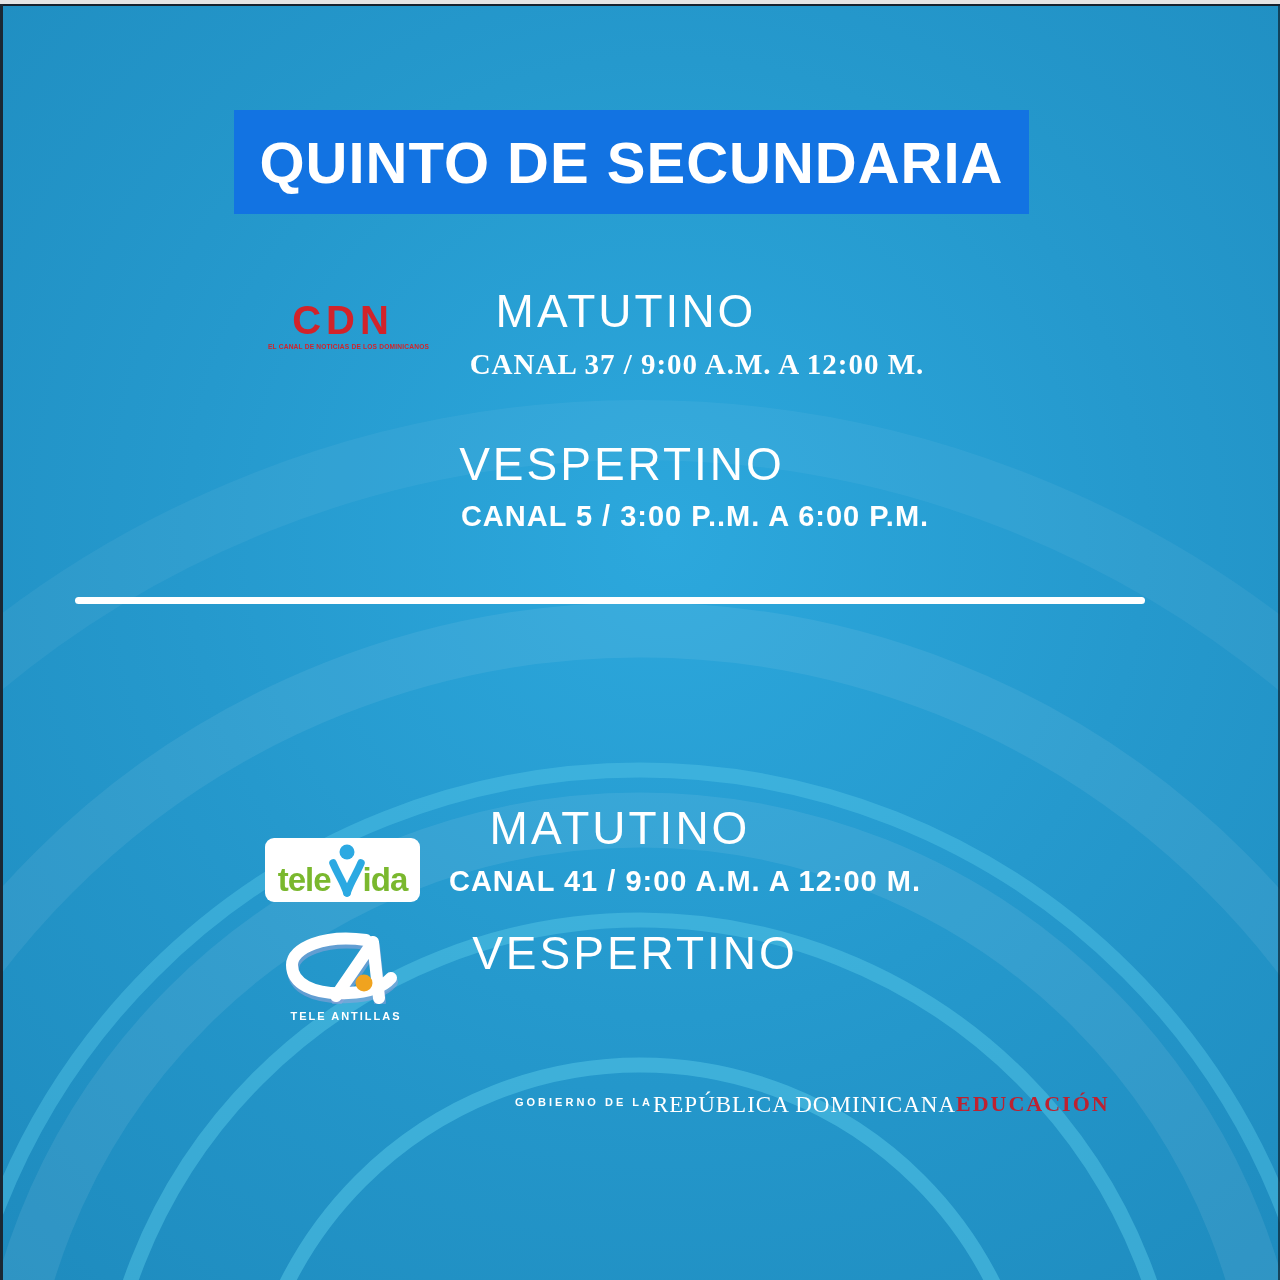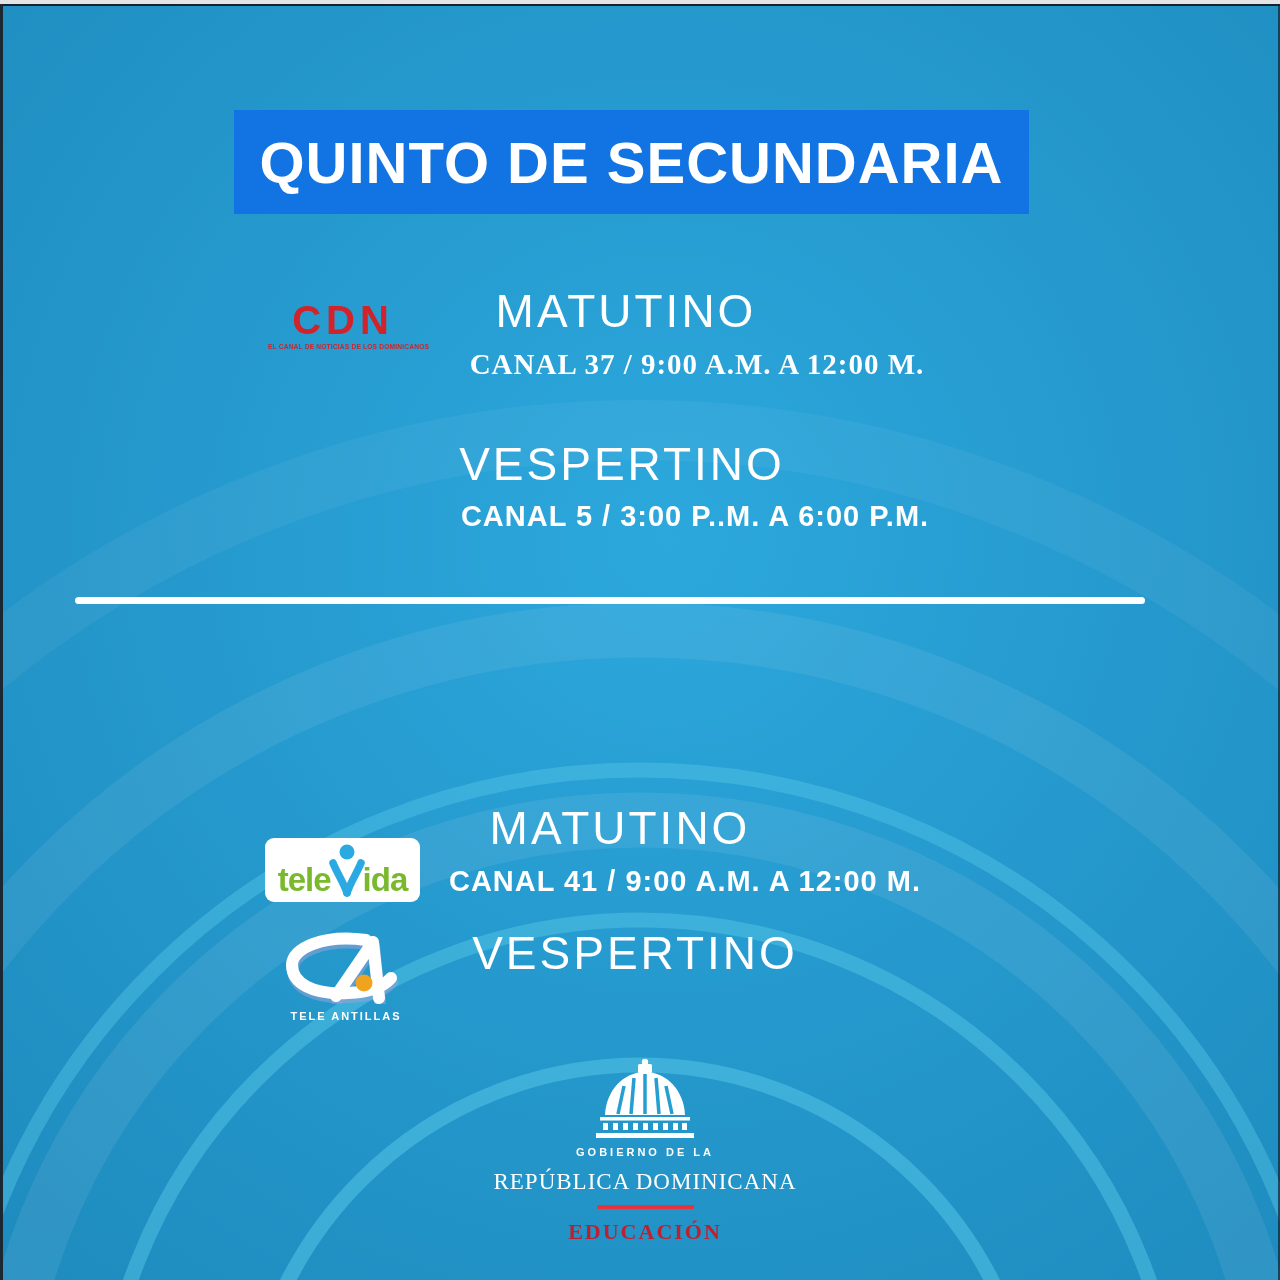--- a/index.html
+++ b/index.html
@@ -49,21 +49,21 @@
     font-size:86px;font-weight:900;color:#1a3f96;}
   
   .logo-televida{position:absolute;left:265px;top:838px;width:155px;height:64px;background:#fff;border-radius:9px;
     display:flex;align-items:flex-end;justify-content:center;padding-bottom:7px;box-sizing:border-box;}
   .tv-txt{font-size:33px;font-weight:900;color:#7ab82e;line-height:30px;letter-spacing:-1px;}
   .tv-person{margin:0 -2px -4px;}
   
   .logo-ta{position:absolute;left:276px;top:928px;width:140px;text-align:center;}
   .ta-word{font-size:11px;font-weight:800;color:#fff;letter-spacing:2px;margin-top:2px;white-space:nowrap;}
   
-  .gov{position:absolute;left:515px;top:1058px;width:260px;display:flex;flex-direction:column;align-items:center;color:#fff;}
+  .gov{position:absolute;left:515px;top:1058px;width:260px;display:flex;flex-direction:row;align-items:center;color:#fff;}
   .gov-line1{font-size:11px;font-weight:700;letter-spacing:3px;margin-top:6px;white-space:nowrap;}
   .gov-line2{font-family:"Liberation Serif", serif;font-size:23px;letter-spacing:1px;margin-top:11px;white-space:nowrap;}
   .gov-rule{width:97px;height:4px;background:#e8333f;margin-top:10px;border-radius:1px;}
   .gov-ministry{font-family:"Liberation Serif", serif;font-size:22px;font-weight:700;color:#bd2130;letter-spacing:2px;margin-top:10px;}
 </style>
 </head>
 <body>
 
 <div class="poster">
 

